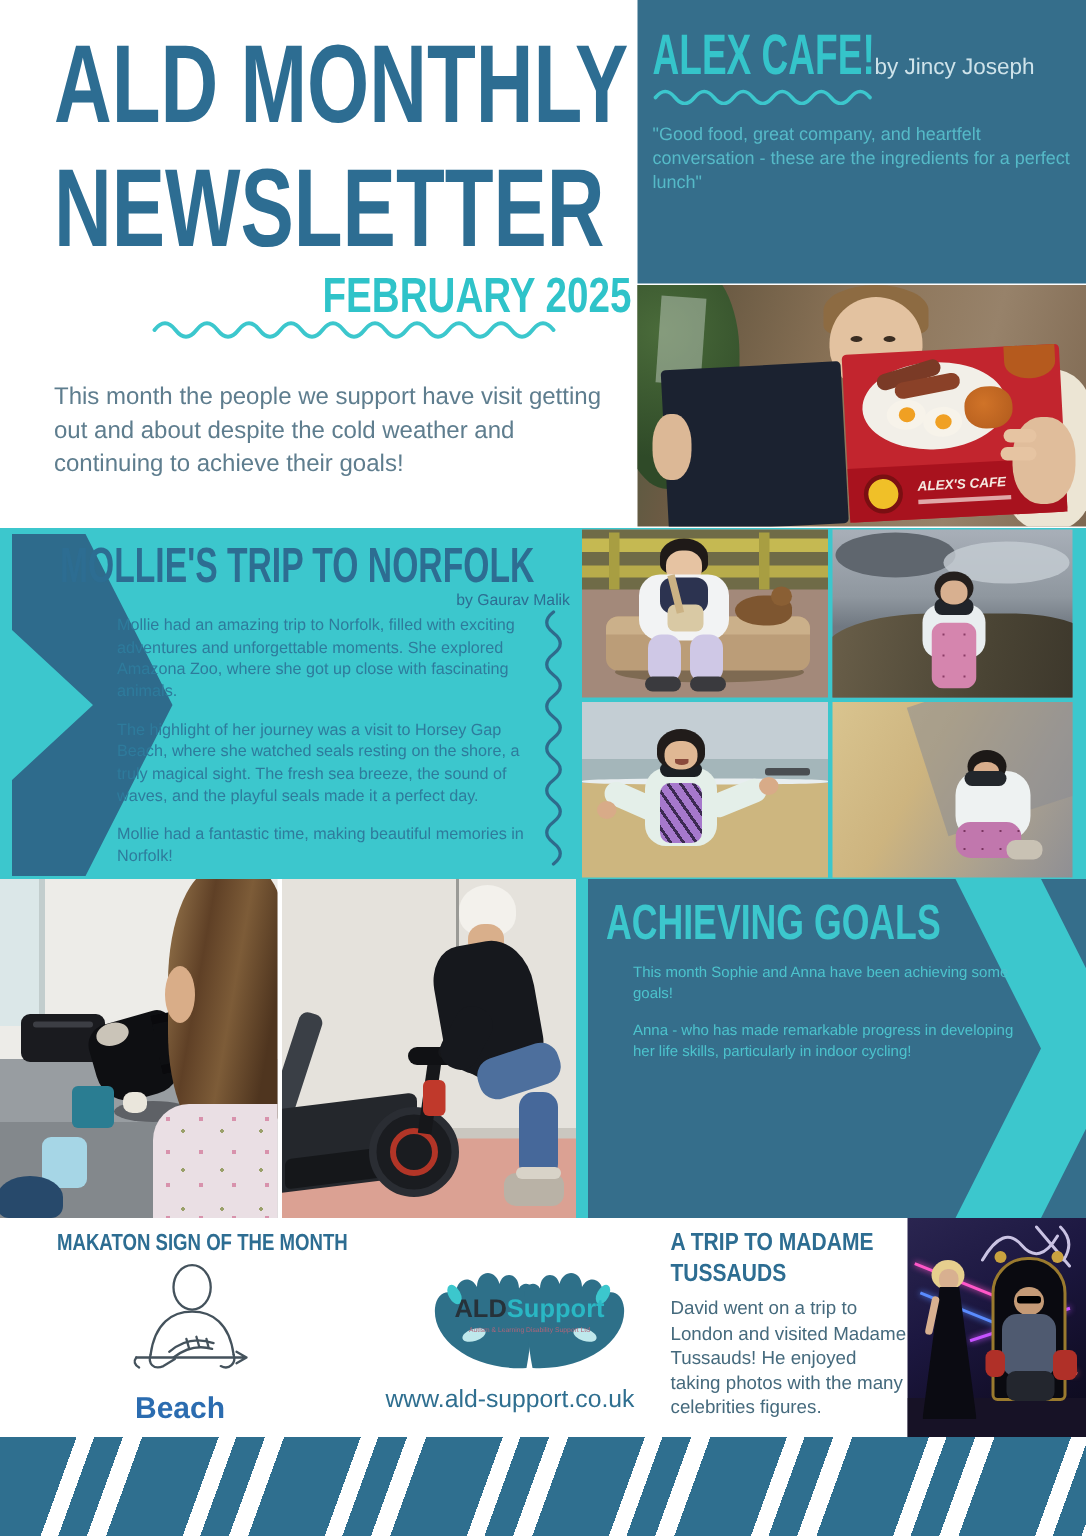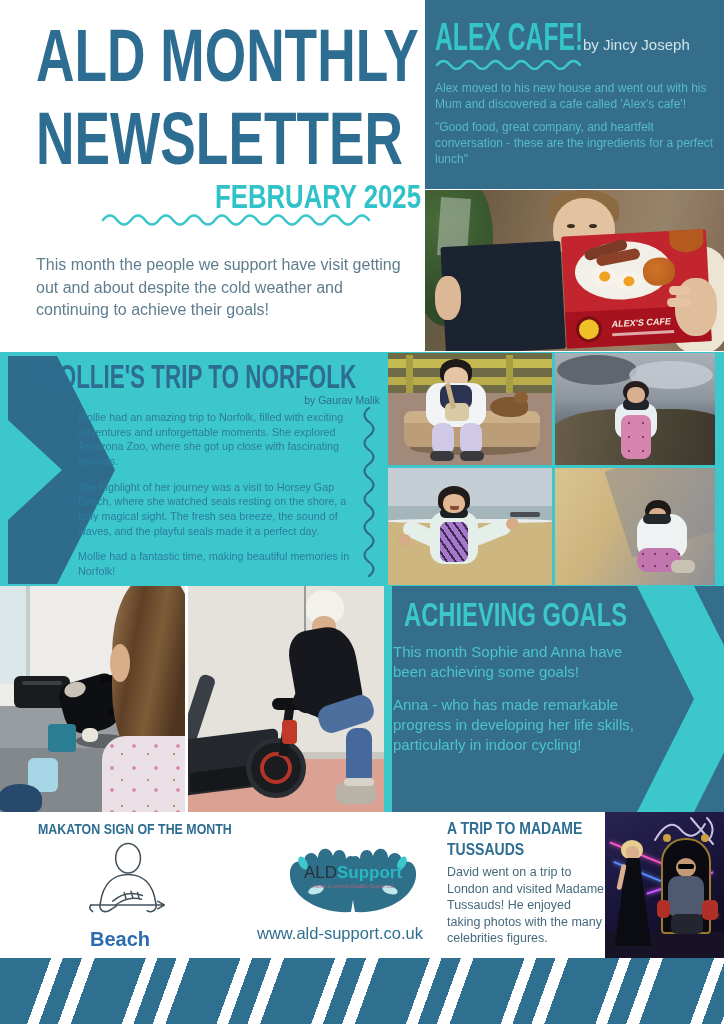--- a/index.html
+++ b/index.html
@@ -42,34 +42,34 @@
   .mollie-body p{margin:0 0 11px 0;}
   .v-wave{position:absolute;left:360px;top:54px;}
 
   
   .pg{position:absolute;left:388px;top:1px;width:327px;height:232px;}
 
   
   .goals-box{position:absolute;left:392px;top:586px;width:332px;height:226px;background:#356e8b;overflow:hidden;}
   .goals-title{position:absolute;left:12px;top:10px;width:320px;font-size:33px;font-weight:bold;
                color:#3cc7cd;transform:scaleX(.72);transform-origin:0 0;white-space:nowrap;}
-  .goals-body{position:absolute;left:1px;top:56px;width:262px;font-size:15px;line-height:1.35;color:#4cc3cd;}
+  .goals-body{position:absolute;left:30px;top:56px;width:262px;font-size:10px;line-height:1.35;color:#4cc3cd;}
   .goals-body p{margin:0 0 12px 0;}
   .goals-body b{font-weight:normal;}
 
   
   .footer{position:absolute;left:0;top:812px;width:724px;height:146px;background:#fff;}
   .mak-head{position:absolute;left:38px;top:8px;width:240px;font-size:15.5px;font-weight:bold;
             color:#2d6d92;transform:scaleX(.8);transform-origin:0 0;white-space:nowrap;}
   .mak-svg{position:absolute;left:82px;top:30px;}
   .beach{position:absolute;left:45px;top:116px;width:150px;text-align:center;font-size:20px;
          font-weight:bold;color:#2b6cb0;}
   .logo{position:absolute;left:278px;top:20px;width:150px;height:92px;}
   .logo-text{position:absolute;left:0;top:32px;width:150px;text-align:center;line-height:1;}
-  .logo-ald{font-size:17px;font-weight:normal;color:#26323a;}
+  .logo-ald{font-size:17px;font-weight:bold;color:#26323a;}
   .logo-support{font-size:17px;font-weight:bold;color:#2ab7c4;text-align:center;}
   .logo-tag{position:absolute;left:0;top:52px;width:150px;text-align:center;font-size:4.5px;color:#b0647a;}
   .website{position:absolute;left:240px;top:112px;width:200px;text-align:center;font-size:16.5px;
            color:#2f6f90;}
   .tus-title{position:absolute;left:447px;top:6px;width:190px;font-size:16.5px;font-weight:bold;
              line-height:1.25;color:#2d6d92;transform:scaleX(.85);transform-origin:0 0;}
   .tus-body{position:absolute;left:447px;top:52px;width:158px;font-size:12.5px;line-height:1.32;color:#456a7d;}
 
   
   .stripes{position:absolute;left:0;top:958px;width:724px;height:66px;
@@ -110,21 +110,20 @@
   <p class="intro">This month the people we support have visit getting out and about despite the cold weather and continuing to achieve their goals!</p>
 
   <div class="alex-box">
     <div class="alex-title-row">
       <span class="alex-title">ALEX CAFE!</span>
       <span class="alex-byline">by Jincy Joseph</span>
     </div>
     <svg width="150" height="12" viewBox="0 0 150 12" style="margin-top:4px;">
       <path d="M2,7 q6.5,-8 13,0 t13,0 t13,0 t13,0 t13,0 t13,0 t13,0 t13,0 t13,0 t13,0 t13,0" stroke="#3cc7cd" stroke-width="2.4" fill="none" stroke-linecap="round"></path>
     </svg>
-    <p>Alex moved to his new house and went out with his Mum and discovered a cafe called 'Alex's cafe'!</p>
     <p>"Good food, great company, and heartfelt conversation - these are the ingredients for a  perfect lunch"</p>
   </div>
 
   <div class="ph p-alex">
     <span style="left:-12px;top:-14px;width:80px;height:150px;background:radial-gradient(circle at 35% 30%,#4a6b3a,#2f4a28 72%);border-radius:40%;"></span>
     <span style="left:14px;top:8px;width:30px;height:58px;background:#cfd8ce;opacity:.45;transform:rotate(4deg);"></span>
     <span style="left:124px;top:0;width:70px;height:34px;background:#8d6b42;border-radius:50% 50% 20% 20%;"></span>
     <span style="left:128px;top:8px;width:62px;height:62px;background:#e3c2a0;border-radius:50% 50% 46% 46%;"></span>
     <span style="left:142px;top:34px;width:8px;height:4px;background:#3a2d22;border-radius:50%;"></span>
     <span style="left:164px;top:34px;width:8px;height:4px;background:#3a2d22;border-radius:50%;"></span>

